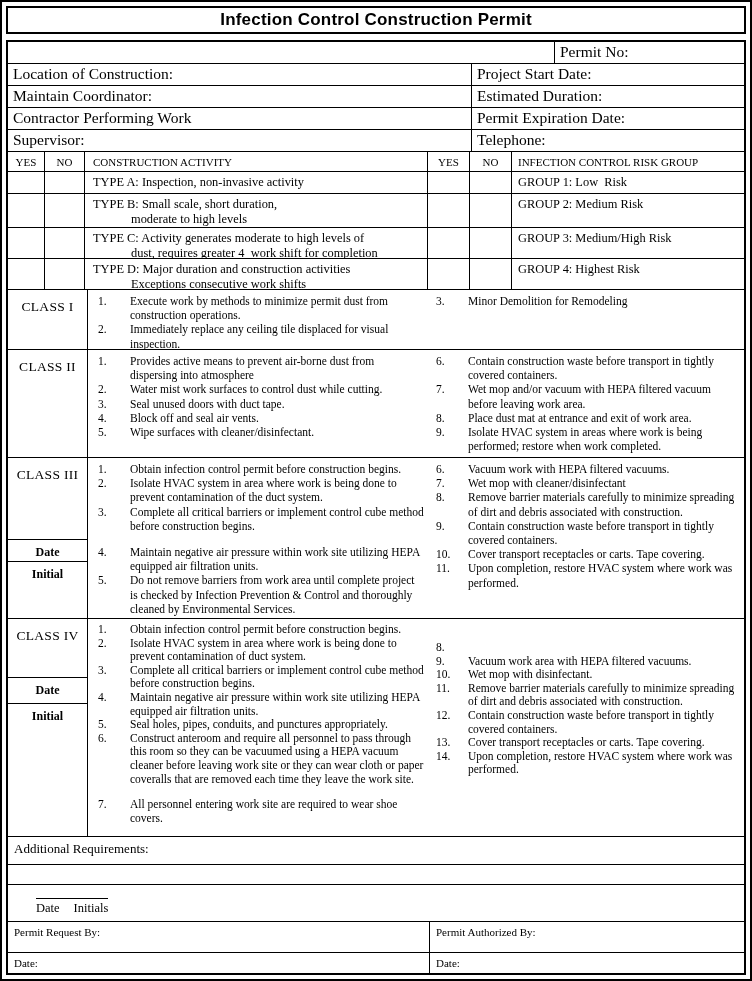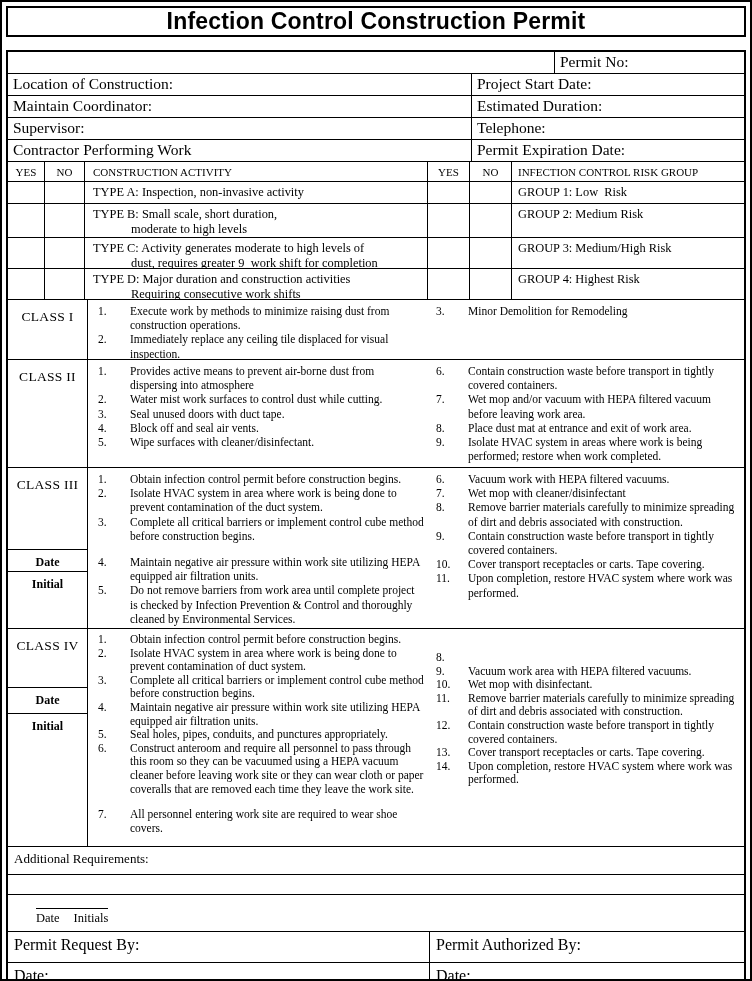--- a/index.html
+++ b/index.html
@@ -6,21 +6,21 @@
   .page{
     width:752px;height:981px;box-sizing:border-box;margin:0 auto;
     background:#ffffff;border:2px solid #000;padding:4px;
     font-family:"Liberation Serif","DejaVu Serif",serif;color:#000;
     display:flex;flex-direction:column;
   }
   .title-box{
     flex:0 0 28px;border:2px solid #000;box-sizing:border-box;
     display:flex;align-items:center;justify-content:center;
     font-family:"Liberation Sans","DejaVu Sans",sans-serif;
-    font-weight:bold;font-size:23px;margin-bottom:13px;letter-spacing:0.2px;text-align:right;
+    font-weight:bold;font-size:17px;margin-bottom:6px;letter-spacing:0.2px;text-align:right;
   }
   .tbl{flex:1;border:2px solid #000000;box-sizing:border-box;display:flex;flex-direction:column;}
   .row{display:flex;border-bottom:1px solid #000;box-sizing:border-box;flex:none;}
   .row:last-child{border-bottom:none;flex:1;}
   .c{box-sizing:border-box;border-right:1px solid #000;overflow:hidden;}
   .c:last-child{border-right:none;}
 
   
   .r-permit{height:22px}
   .r-info{height:22px}
@@ -88,21 +88,21 @@
 
   .sigcell-l{padding:12px 0 0 28px}
   .sigline{width:72px;border-bottom:1.3px solid #000;height:1px;margin-bottom:2px}
   .sigwords{font-size:12.5px}
   .sigwords .w1{margin-right:14px}
   .sigcell-r{padding:4px 0 0 6px;font-size:12.5px;line-height:14px}
   .blankline{display:inline-block;width:104px;border-bottom:1.2px solid #000;height:11px}
   .sig2 .w1{margin-right:20px}
   .sig2 .w2{margin-right:24px}
 
-  .botlbl{font-size:16px;padding:4px 0 0 6px;white-space:pre-wrap}
+  .botlbl{font-size:11px;padding:4px 0 0 6px;white-space:pre-wrap}
 </style>
 </head>
 <body>
 
 <div class="page">
 
   <div class="title-box">Infection Control Construction Permit</div>
 
   <div class="tbl">
 
@@ -113,26 +113,26 @@
 
     <div class="row r-info">
       <div class="c col-ileft lbl-lg"><span>Location of Construction:</span></div>
       <div class="c col-iright lbl-lg"><span>Project Start Date:</span></div>
     </div>
     <div class="row r-info">
       <div class="c col-ileft lbl-lg"><span>Maintain Coordinator:</span></div>
       <div class="c col-iright lbl-lg"><span>Estimated Duration:</span></div>
     </div>
     <div class="row r-info">
+      <div class="c col-ileft lbl-lg"><span>Contractor Performing Work</span></div>
+      <div class="c col-iright lbl-lg"><span>Permit Expiration Date:</span></div>
+    </div>
+    <div class="row r-info">
       <div class="c col-ileft lbl-lg"><span>Supervisor:</span></div>
       <div class="c col-iright lbl-lg"><span>Telephone:</span></div>
-    </div>
-    <div class="row r-info">
-      <div class="c col-ileft lbl-lg"><span>Contractor Performing Work</span></div>
-      <div class="c col-iright lbl-lg"><span>Permit Expiration Date:</span></div>
     </div>
 
     <div class="row r-chdr">
       <div class="c col-yes hdr ctr">YES</div>
       <div class="c col-no hdr ctr">NO</div>
       <div class="c col-act hdr lft">CONSTRUCTION ACTIVITY</div>
       <div class="c col-yes2 hdr ctr">YES</div>
       <div class="c col-no2 hdr ctr">NO</div>
       <div class="c col-risk hdr lft2">INFECTION CONTROL RISK GROUP</div>
     </div>
@@ -158,48 +158,48 @@
       <div class="c col-yes2"></div>
       <div class="c col-no2"></div>
       <div class="c col-risk riskcell">GROUP 2: Medium Risk</div>
     </div>
 
     <div class="row r-typeC">
       <div class="c col-yes"></div>
       <div class="c col-no"></div>
       <div class="c col-act typecell">
         <div class="tl1">TYPE C: Activity generates moderate to high levels of</div>
-        <div class="tl2">dust, requires greater 9  work shift for completion</div>
+        <div class="tl2">dust, requires greater 4  work shift for completion</div>
       </div>
       <div class="c col-yes2"></div>
       <div class="c col-no2"></div>
       <div class="c col-risk riskcell">GROUP 3: Medium/High Risk</div>
     </div>
 
     <div class="row r-typeD">
       <div class="c col-yes"></div>
       <div class="c col-no"></div>
       <div class="c col-act typecell">
         <div class="tl1">TYPE D: Major duration and construction activities</div>
-        <div class="tl2">Requiring consecutive work shifts</div>
+        <div class="tl2">Exceptions consecutive work shifts</div>
       </div>
       <div class="c col-yes2"></div>
       <div class="c col-no2"></div>
       <div class="c col-risk riskcell">GROUP 4: Highest Risk</div>
     </div>
 
     <div class="row r-c1">
       <div class="c col-clabel">
         <div class="clabel">CLASS I</div>
       </div>
       <div class="c col-ccontent">
         <div class="ilist ilist-left">
           <div class="item">
               <span class="n">1.</span>
-              <span class="t">Execute work by methods to minimize raising dust from construction operations.</span>
+              <span class="t">Execute work by methods to minimize permit dust from construction operations.</span>
             </div>
           <div class="item">
               <span class="n">2.</span>
               <span class="t">Immediately replace any ceiling tile displaced for visual inspection.</span>
             </div>
         </div>
         <div class="ilist ilist-right">
           <div class="item">
               <span class="n">3.</span>
               <span class="t">Minor Demolition for Remodeling</span>

